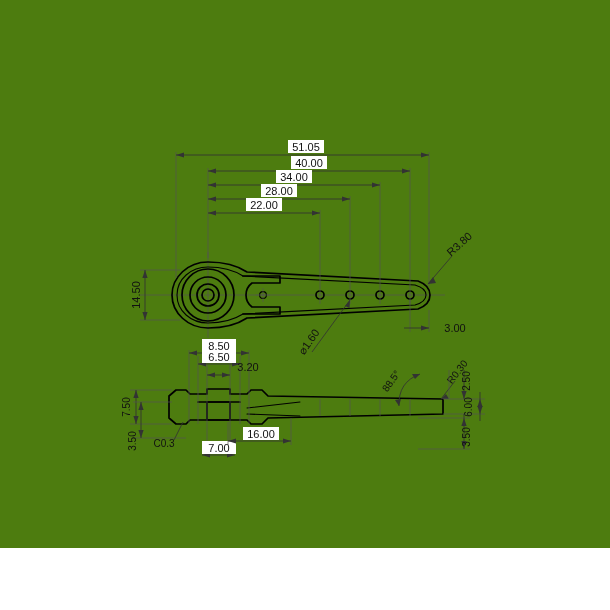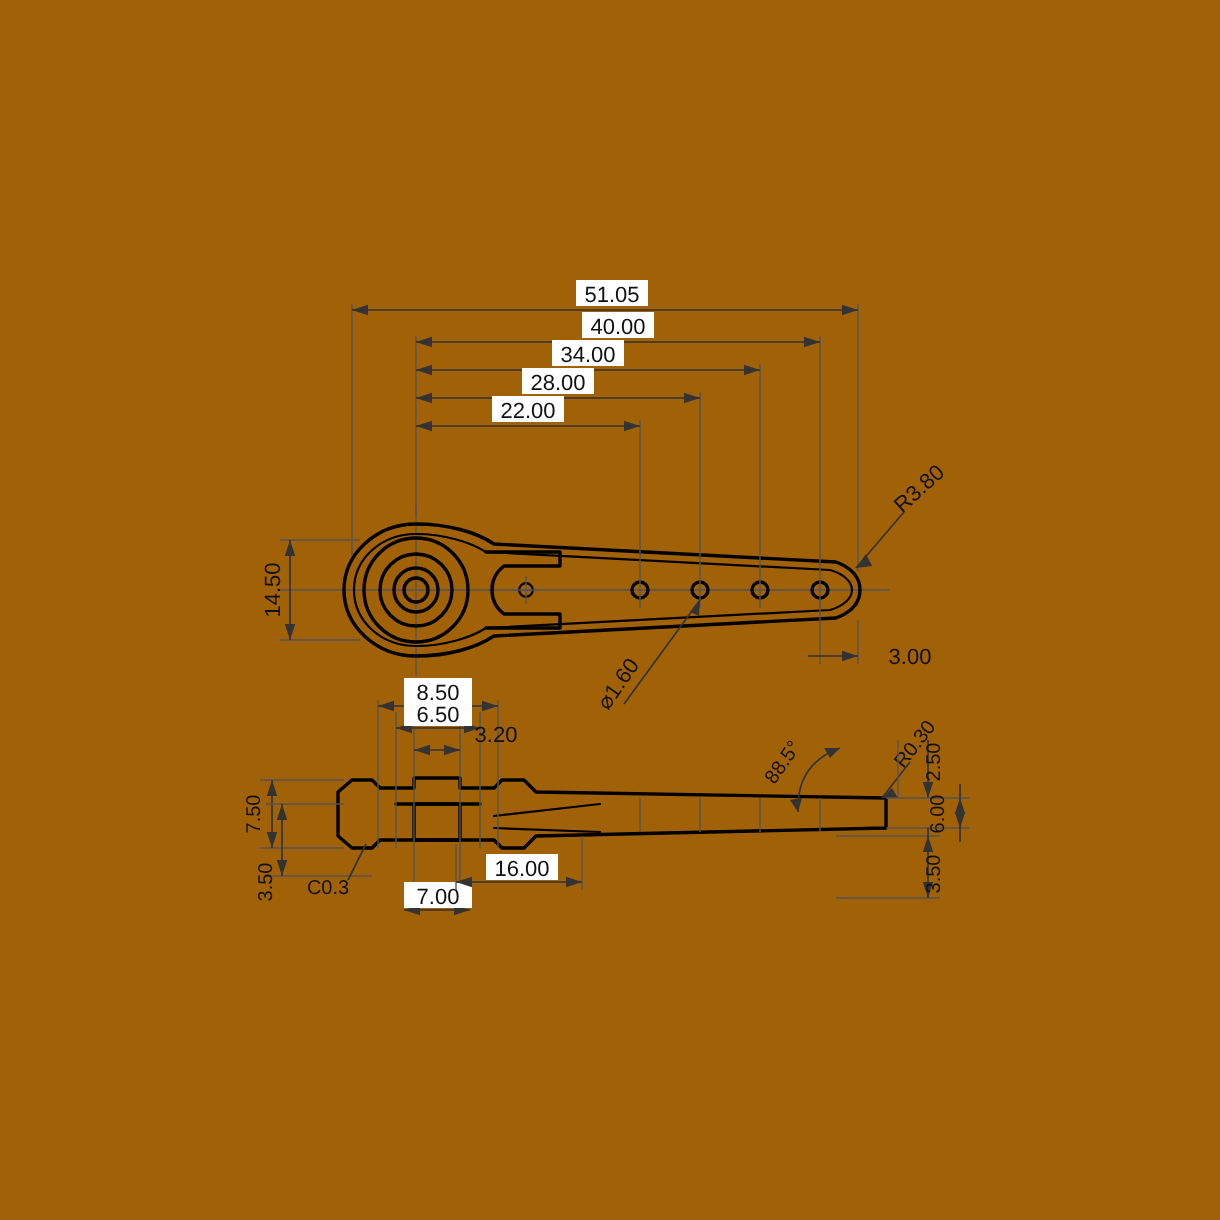--- a/index.html
+++ b/index.html
@@ -9,22 +9,22 @@
   }
   body {
     width: 610px;
     height: 610px;
     font-family: "Liberation Sans", sans-serif;
     overflow: hidden;
   }
   #drawing-root {
     position: relative;
     width: 610px;
-    height: 610px;
-    background: #a16207;
+    height: 548px;
+    background: #4d7c0f;
   }
   svg#cad {
     display: block;
     width: 610px;
     height: 610px;
   }
   .dimtext {
     font-family: "Liberation Sans", sans-serif;
     font-size: 11px;
     fill: #111111;

